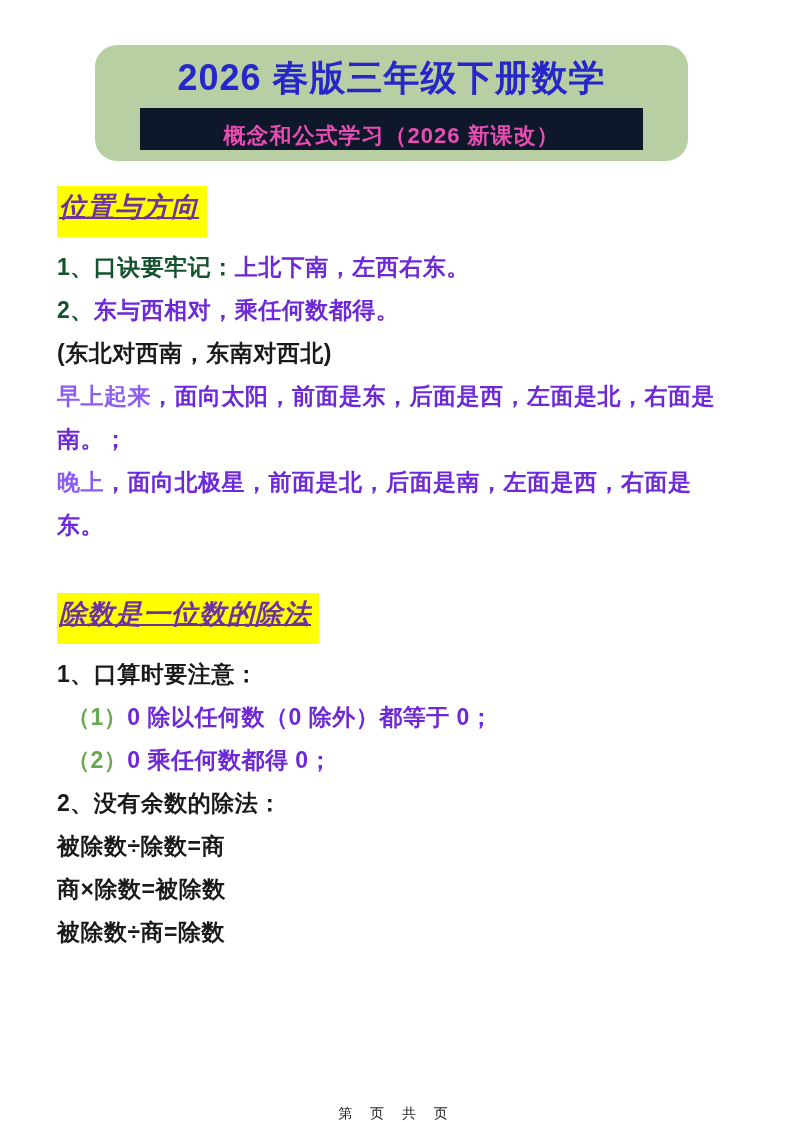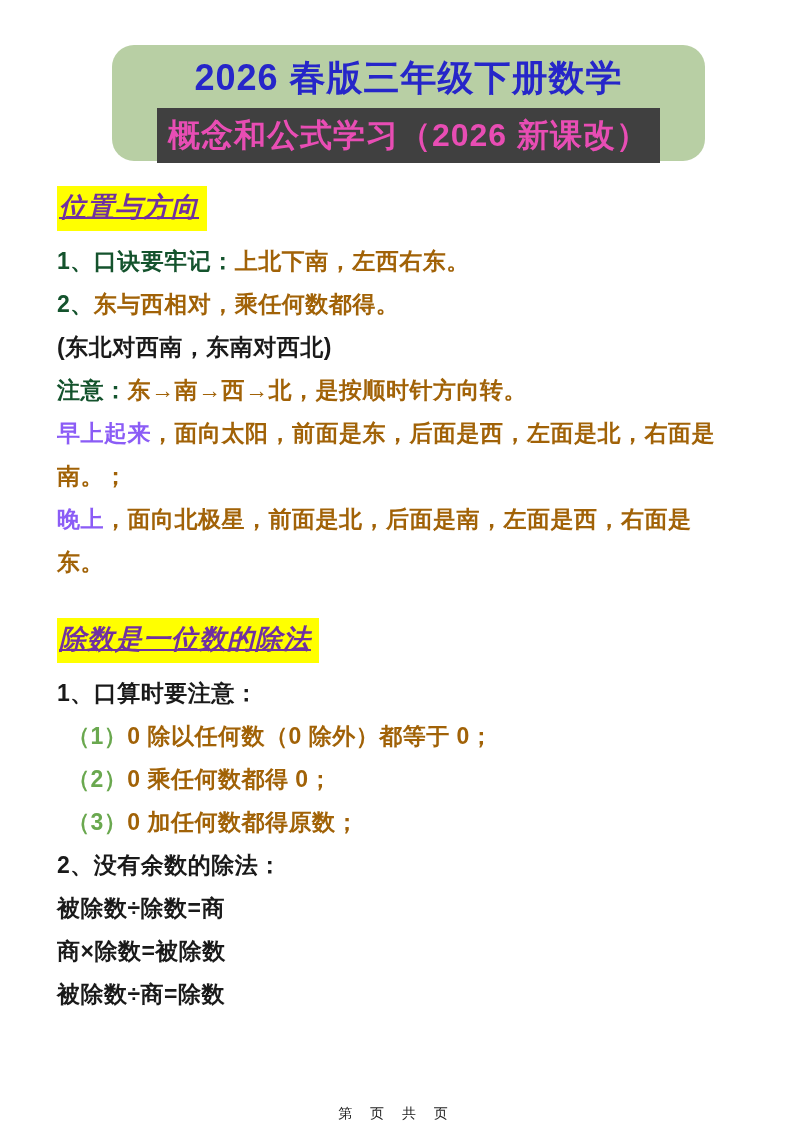--- a/index.html
+++ b/index.html
@@ -14,82 +14,81 @@
 
   
   .header-box {
     position: absolute;
     left: 95px;
     top: 45px;
     width: 593px;
     height: 116px;
     background: #b8cfa4;
     border-radius: 22px;
-    margin-left: 17px;
   }
   .header-title {
     height: 64px;
     line-height: 66px;
     text-align: center;
     font-size: 36px;
     font-weight: bold;
     color: #2626c9;
     letter-spacing: 1px;
   }
   .header-subtitle-band {
     position: absolute;
     left: 45px;
     top: 63px;
     width: 503px;
-    height: 55px;
-    background: #404040;
+    height: 42px;
+    background: #0f172a;
     text-align: center;
     line-height: 55px;
-    font-size: 32px;
+    font-size: 22px;
     font-weight: bold;
     color: #e84db4;
     letter-spacing: 1px;
     white-space: nowrap;
   }
 
   
   .content {
     position: absolute;
     left: 57px;
     top: 186px;
     width: 679px;
   }
   .sec-title {
     display: inline-block;
     margin: 0 0 9px 0;
-    padding: 3px 8px 6px 2px;
+    padding: 3px 8px 12px 2px;
     background: #ffff00;
     color: #7030a0;
     font-size: 27px;
     font-weight: bold;
     font-style: italic;
     letter-spacing: 1px;
     text-decoration: underline;
     text-decoration-thickness: 2px;
     text-decoration-color: #7030a0;
   }
-  .sec2-gap { margin-top: 34px; }
+  .sec2-gap { margin-top: 46px; }
   p.line {
     margin: 0;
     font-size: 23px;
     line-height: 43px;
     font-weight: bold;
     color: #1a1a1a;
     letter-spacing: 0.5px;
   }
   .sub-item { padding-left: 10px; }
   .c-blue  { color: #14532d; }
   .c-red   { color: #8b5cf6; }
   .c-green { color: #6aa84f; }
-  .c-black { color: #a16207; }
+  .c-black { color: #6d28d9; }
 
   
   .footer {
     position: absolute;
     left: 0;
     top: 1096px;
     width: 100%;
     text-align: center;
     font-size: 14px;
     color: #222222;
@@ -111,38 +110,36 @@
 
     <div>
       <span class="sec-title">位置与方向</span>
 
       <p class="line"><span class="c-blue">1、口诀要牢记：</span><span class="c-black">上北下南，左西右东。</span></p>
 
       <p class="line"><span class="c-blue">2、</span><span class="c-black">东与西相对，乘任何数都得。</span></p>
 
       <p class="line">(东北对西南，东南对西北)</p>
 
-      <p class="line"><span class="c-blue">注意：</span><span class="c-black">东→南→西→北，是按顺时针方向转。</span></p>
 
       <p class="line"><span class="c-red">早上起来</span><span class="c-black">，面向太阳，前面是东，后面是西，左面是北，右面是南。；</span></p>
 
 
       <p class="line"><span class="c-red">晚上</span><span class="c-black">，面向北极星，前面是北，后面是南，左面是西，右面是东。</span></p>
     </div>
 
     <div class="sec2-gap">
       <span class="sec-title">除数是一位数的除法</span>
 
       <p class="line c-blue">1、口算时要注意：</p>
 
       <p class="line sub-item"><span class="c-green">（1）</span><span class="c-black">0 除以任何数（0 除外）都等于 0；</span></p>
 
       <p class="line sub-item"><span class="c-green">（2）</span><span class="c-black">0 乘任何数都得 0；</span></p>
 
-      <p class="line sub-item"><span class="c-green">（3）</span><span class="c-black">0 加任何数都得原数；</span></p>
 
 
       <p class="line c-blue">2、没有余数的除法：</p>
 
       <p class="line">被除数÷除数=商</p>
       <p class="line">商×除数=被除数</p>
       <p class="line">被除数÷商=除数</p>
     </div>
 
   </div>

